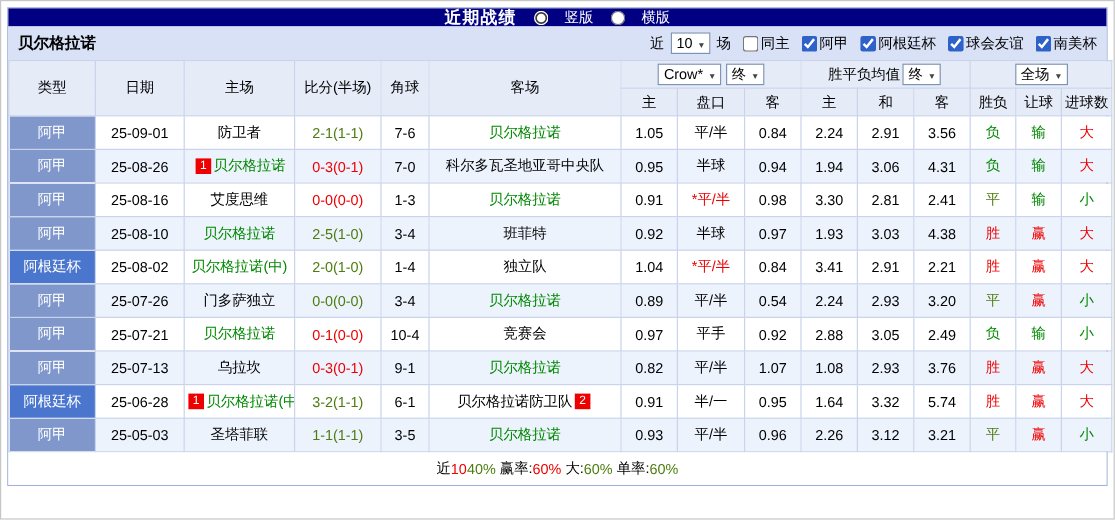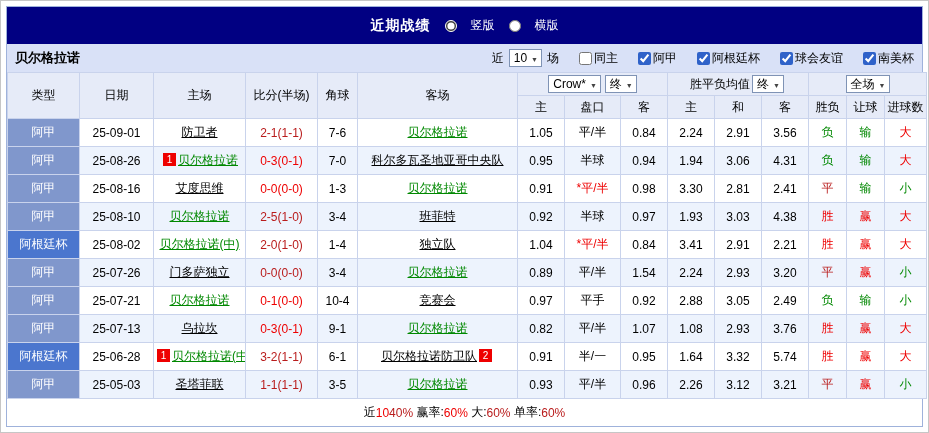--- a/index.html
+++ b/index.html
@@ -10,36 +10,36 @@
     border: 1px solid #c6c6c6;
     padding: 5px;
     font-family: "Liberation Sans", "DejaVu Sans", sans-serif;
     font-size: 12px;
     color: #000;
   }
   .widget { border: 1px solid #9FB2DB; width: 100%; }
 
   
   .titlebar {
-    background: #010082; height: 37px;
+    background: #010082; height: 15px;
     display: flex; align-items: center; justify-content: center; gap: 14px;
     color: #fff;
   }
   .titlebar .title { font-weight: bold; font-size: 14px; letter-spacing: 1px; }
   .radio { display: inline-flex; align-items: center; gap: 14px; font-size: 12px; color:#fff; cursor: pointer; }
   .radio input { margin: 0; width: 12px; height: 12px; accent-color: #ffffff; }
 
   
   .filterbar {
     background: #D9E1F7; height: 28px;
     display: flex; align-items: center; padding: 0 8px;
   }
   .teamname { font-weight: bold; font-size: 13px; }
   .filters { margin-left: auto; display: flex; align-items: center; gap: 3px; }
-  .cb { display: inline-flex; align-items: center; gap: 2px; margin-left: 17px; cursor: pointer; }
+  .cb { display: inline-flex; align-items: center; gap: 2px; margin-left: 7px; cursor: pointer; }
   .cb input { margin: 0; width: 13px; height: 13px; accent-color: #2F62C9; }
 
   
   .sel {
     display: inline-flex; align-items: center;
     border: 1px solid #7F93B5; background: #fff;
     height: 18px; padding: 0 3px 0 4px; line-height: 1;
     margin: 0 2px; cursor: pointer;
   }
   .sel .arr::after { content: "▼"; font-size: 7px; color: #444; margin-left: 4px; }
@@ -48,25 +48,25 @@
   table { width: 100%; border-collapse: collapse; table-layout: fixed; font-size: 12px; }
   th, td { border: 1px solid #C9D3EC; text-align: center; padding: 0 1px; overflow: hidden; white-space: nowrap; }
   thead th { background: #E6EBF8; height: 23px; font-weight: normal; color: #000; }
   tbody td { height: 28px; }
   tbody tr:nth-child(odd)  td:not([data-lg]) { background: #ffffff; }
   tbody tr:nth-child(even) td:not([data-lg]) { background: #EDF3FD; }
   td[data-lg="lg1"] { background: #8097CC; color: #fff; }
   td[data-lg="lg2"] { background: #4B76CE; color: #fff; }
 
   [data-c="red"]   { color: #EE0000; }
-  [data-c="blue"]  { color: #b91c1c; }
+  [data-c="blue"]  { color: #4d7c0f; }
   [data-c="green"] { color: #008800; }
   [data-c="blk"]   { color: #000000; }
 
-  .team { cursor: pointer; text-decoration: underline; }
+  .team { cursor: pointer; }
   .badge {
     display: inline-block; background: #EE0000; color: #fff;
     font-size: 10px; line-height: 13px; min-width: 13px; height: 13px;
     vertical-align: 1px; margin: 0 2px; text-align: center;
   }
   .badge:empty { display: none; }
 
   
   .summary {
     height: 27px; display: flex; align-items: center; justify-content: center;
@@ -270,21 +270,21 @@
       </tr>
       <tr>
         <td data-lg="lg1">阿甲</td>
         <td>25-07-26</td>
         <td><span class="team" data-c="blk">门多萨独立</span></td>
         <td data-c="blue">0-0(0-0)</td>
         <td>3-4</td>
         <td><span class="team" data-c="green">贝尔格拉诺</span></td>
         <td>0.89</td>
         <td data-c="blk">平/半</td>
-        <td>1.54</td>
+        <td>0.54</td>
         <td>2.24</td>
         <td>2.93</td>
         <td>3.20</td>
         <td data-c="blue">平</td>
         <td data-c="red">赢</td>
         <td data-c="green">小</td>
       </tr>
       <tr>
         <td data-lg="lg1">阿甲</td>
         <td>25-07-21</td>

